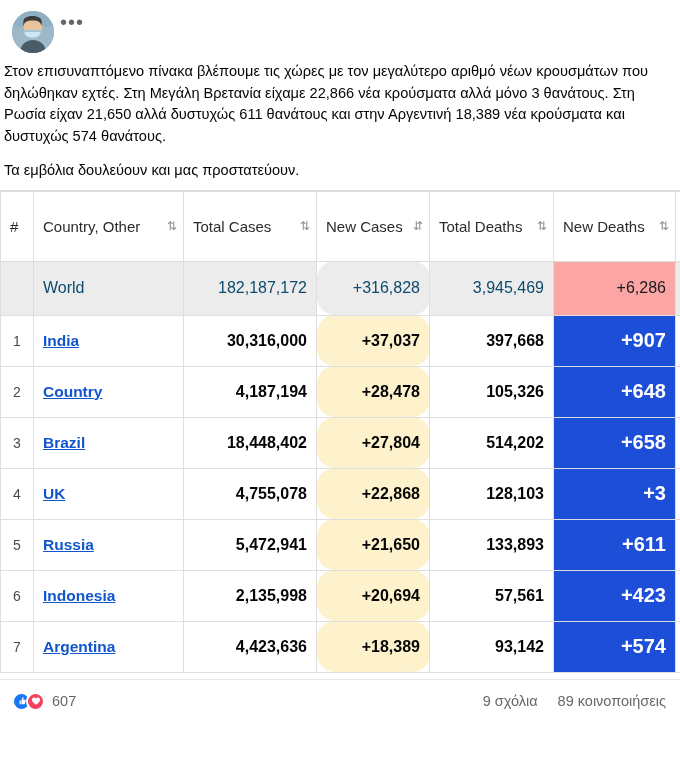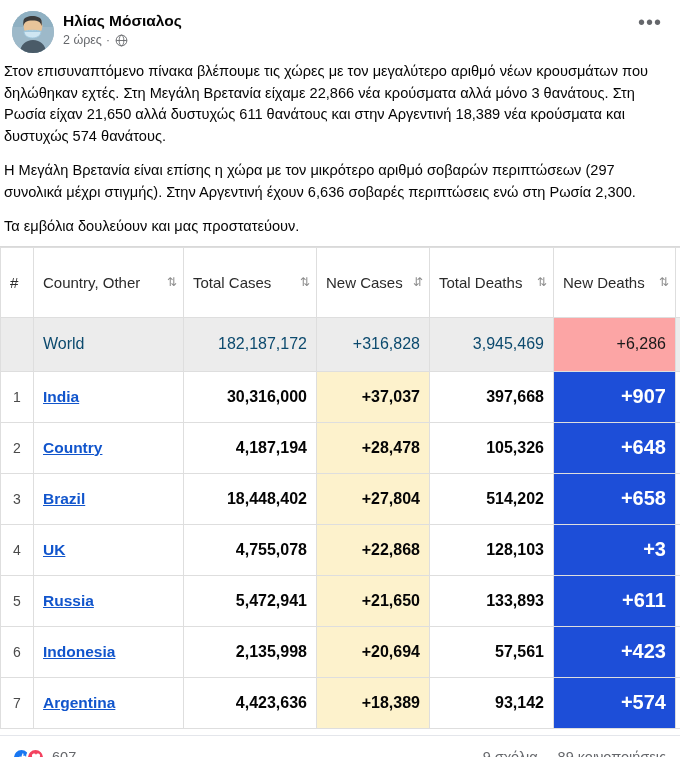--- a/index.html
+++ b/index.html
@@ -139,20 +139,21 @@
     cursor: pointer;
   }
   td.country { padding-left: 12px; margin-top: 20px; }
   td.right { text-align: right; font-weight: bold; font-size: 16px; }
   td.worldname { font-size: 16.5px; padding-left: 12px; color: #1a1a1a; }
   td.newcases {
     background: #fdf2cc;
     text-align: right;
     font-weight: bold;
     font-size: 16px;
+    border-radius: 18px;
   }
   td.newdeaths {
     background: #1d4ed8;
     color: #ffffff;
     text-align: right;
     font-weight: bold;
     font-size: 20px;
   }
   tr.world td.newcases { background: #ececec; font-weight: normal; }
   tr.world td.newdeaths { background: #fca5a5; color: #1a1a1a; font-weight: normal; }
@@ -202,40 +203,25 @@
     <svg width="42" height="42" viewBox="0 0 42 42" aria-hidden="true">
       <rect width="42" height="42" fill="#9db9c9"></rect>
       <rect x="0" y="0" width="42" height="16" fill="#8fb0c2"></rect>
       <circle cx="21" cy="15" r="9.5" fill="#e8c49a"></circle>
       <path d="M8 42c0-8 6-13 13-13s13 5 13 13z" fill="#4a5b68"></path>
       <path d="M11.5 9.5c1-6 17-6 18 0 .5 3 .2 4.5 0 5.5-.8-4-3-5.5-9-5.5s-8.2 1.5-9 5.5c-.2-1-.5-2.5 0-5.5z" fill="#3c3c3c"></path>
       <path d="M12 20.5c2.5-1.6 14.5-1.6 17 0 0 4-3.8 6.5-8.5 6.5S12 24.5 12 20.5z" fill="#cfe6f2" stroke="#9fc6dc" stroke-width="1"></path>
       <path d="M12 20.5h17" stroke="#9fc6dc" stroke-width="1" fill="none"></path>
     </svg>
   </div>
-  <div class="poster-meta">
-    <div class="poster-name">Ηλίας Μόσιαλος</div>
-    <div class="poster-sub">
-      <span>2 ώρες</span>
-      <span class="dot">·</span>
-      <span class="globe-icon">
-        <svg width="13" height="13" viewBox="0 0 16 16">
-          <circle cx="8" cy="8" r="6.6" fill="none" stroke="#65676b" stroke-width="1.2"></circle>
-          <ellipse cx="8" cy="8" rx="2.9" ry="6.6" fill="none" stroke="#65676b" stroke-width="1.1"></ellipse>
-          <line x1="1.5" y1="8" x2="14.5" y2="8" stroke="#65676b" stroke-width="1.1"></line>
-        </svg>
-      </span>
-    </div>
-  </div>
   <div class="more-btn">•••</div>
 </div>
 
 <div class="post-body">
   <p>Στον επισυναπτόμενο πίνακα βλέπουμε τις χώρες με τον μεγαλύτερο αριθμό νέων κρουσμάτων που δηλώθηκαν εχτές. Στη Μεγάλη Βρετανία είχαμε 22,866 νέα κρούσματα αλλά μόνο 3 θανάτους. Στη Ρωσία είχαν 21,650 αλλά δυστυχώς 611 θανάτους και στην Αργεντινή 18,389 νέα κρούσματα και δυστυχώς 574 θανάτους.</p>
-  <p>Η Μεγάλη Βρετανία είναι επίσης η χώρα με τον μικρότερο αριθμό σοβαρών περιπτώσεων (297 συνολικά μέχρι στιγμής). Στην Αργεντινή έχουν 6,636 σοβαρές περιπτώσεις ενώ στη Ρωσία 2,300.</p>
   <p>Τα εμβόλια δουλεύουν και μας προστατεύουν.</p>
 </div>
 
 <div class="table-wrap">
   <table class="covid">
     <colgroup>
       <col class="col-num">
         <col class="col-ctry">
         <col class="col-tc">
       <col class="col-nc">

